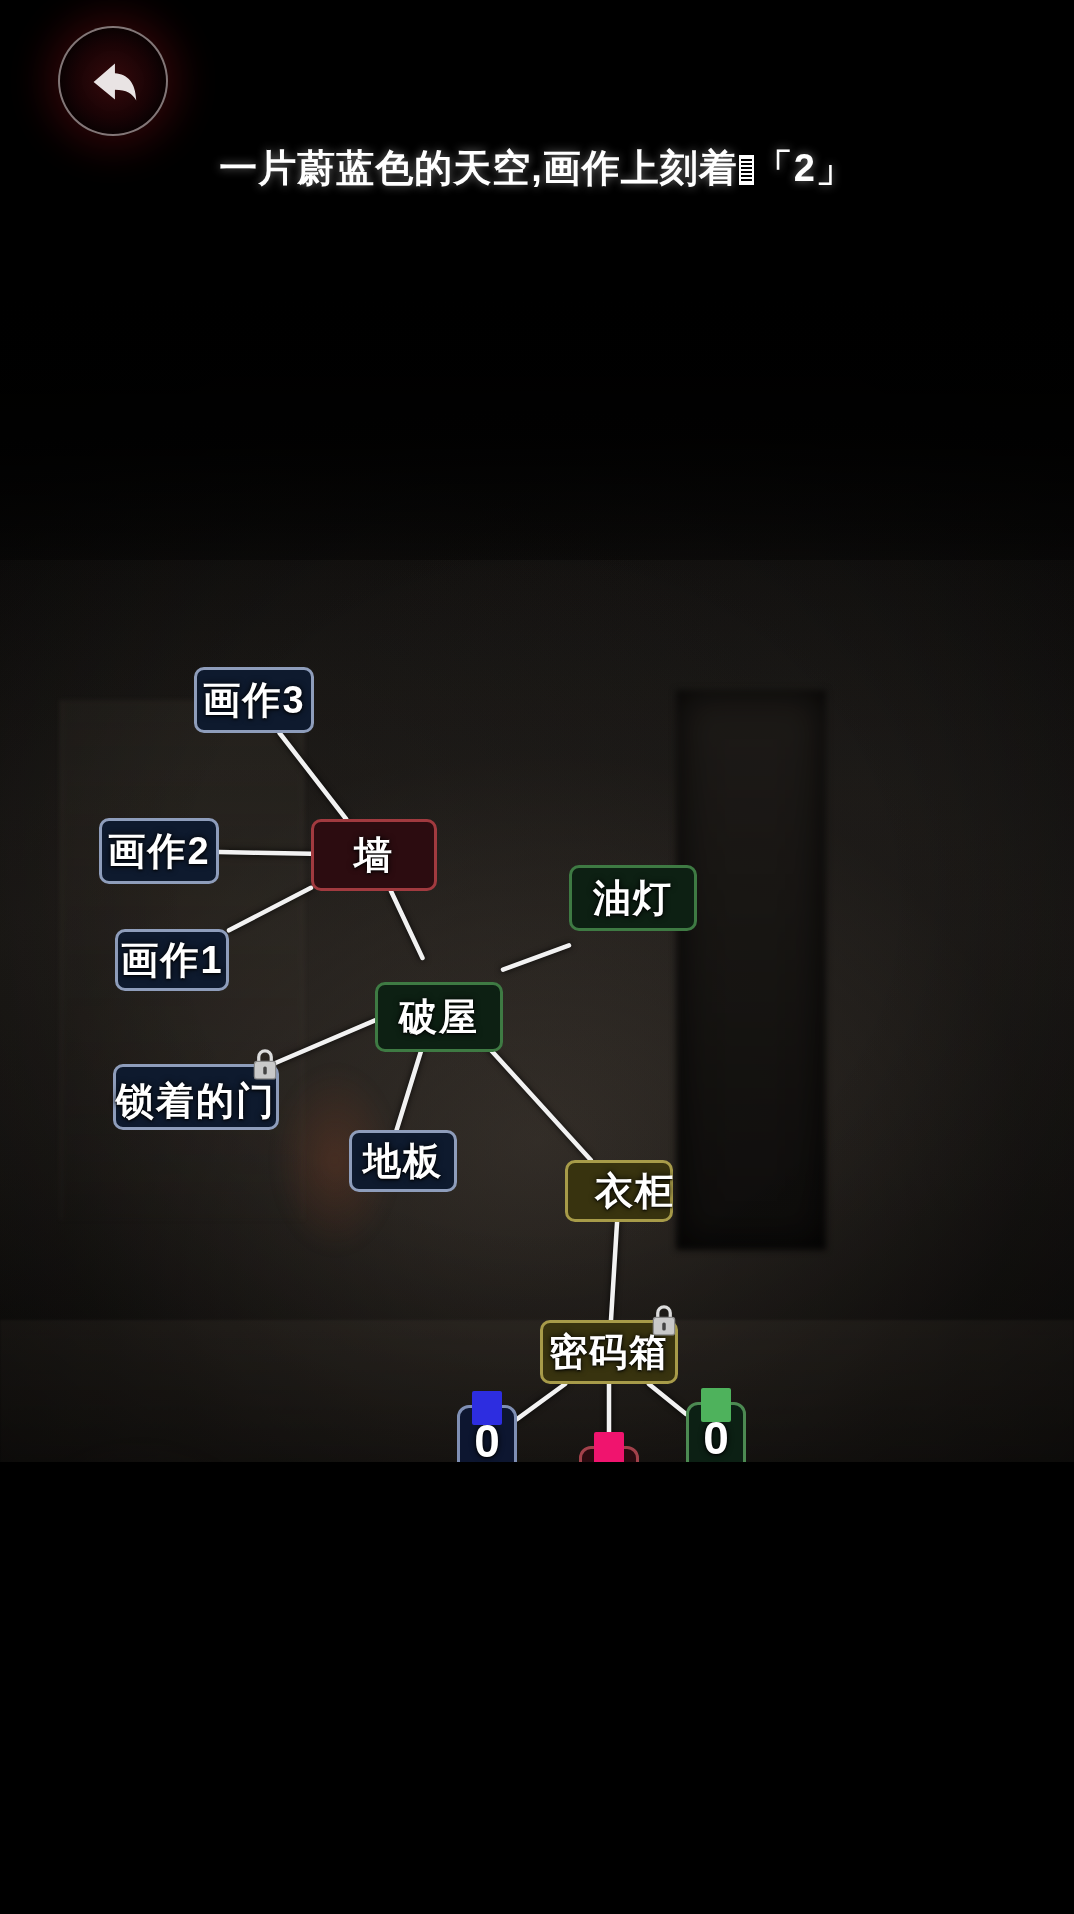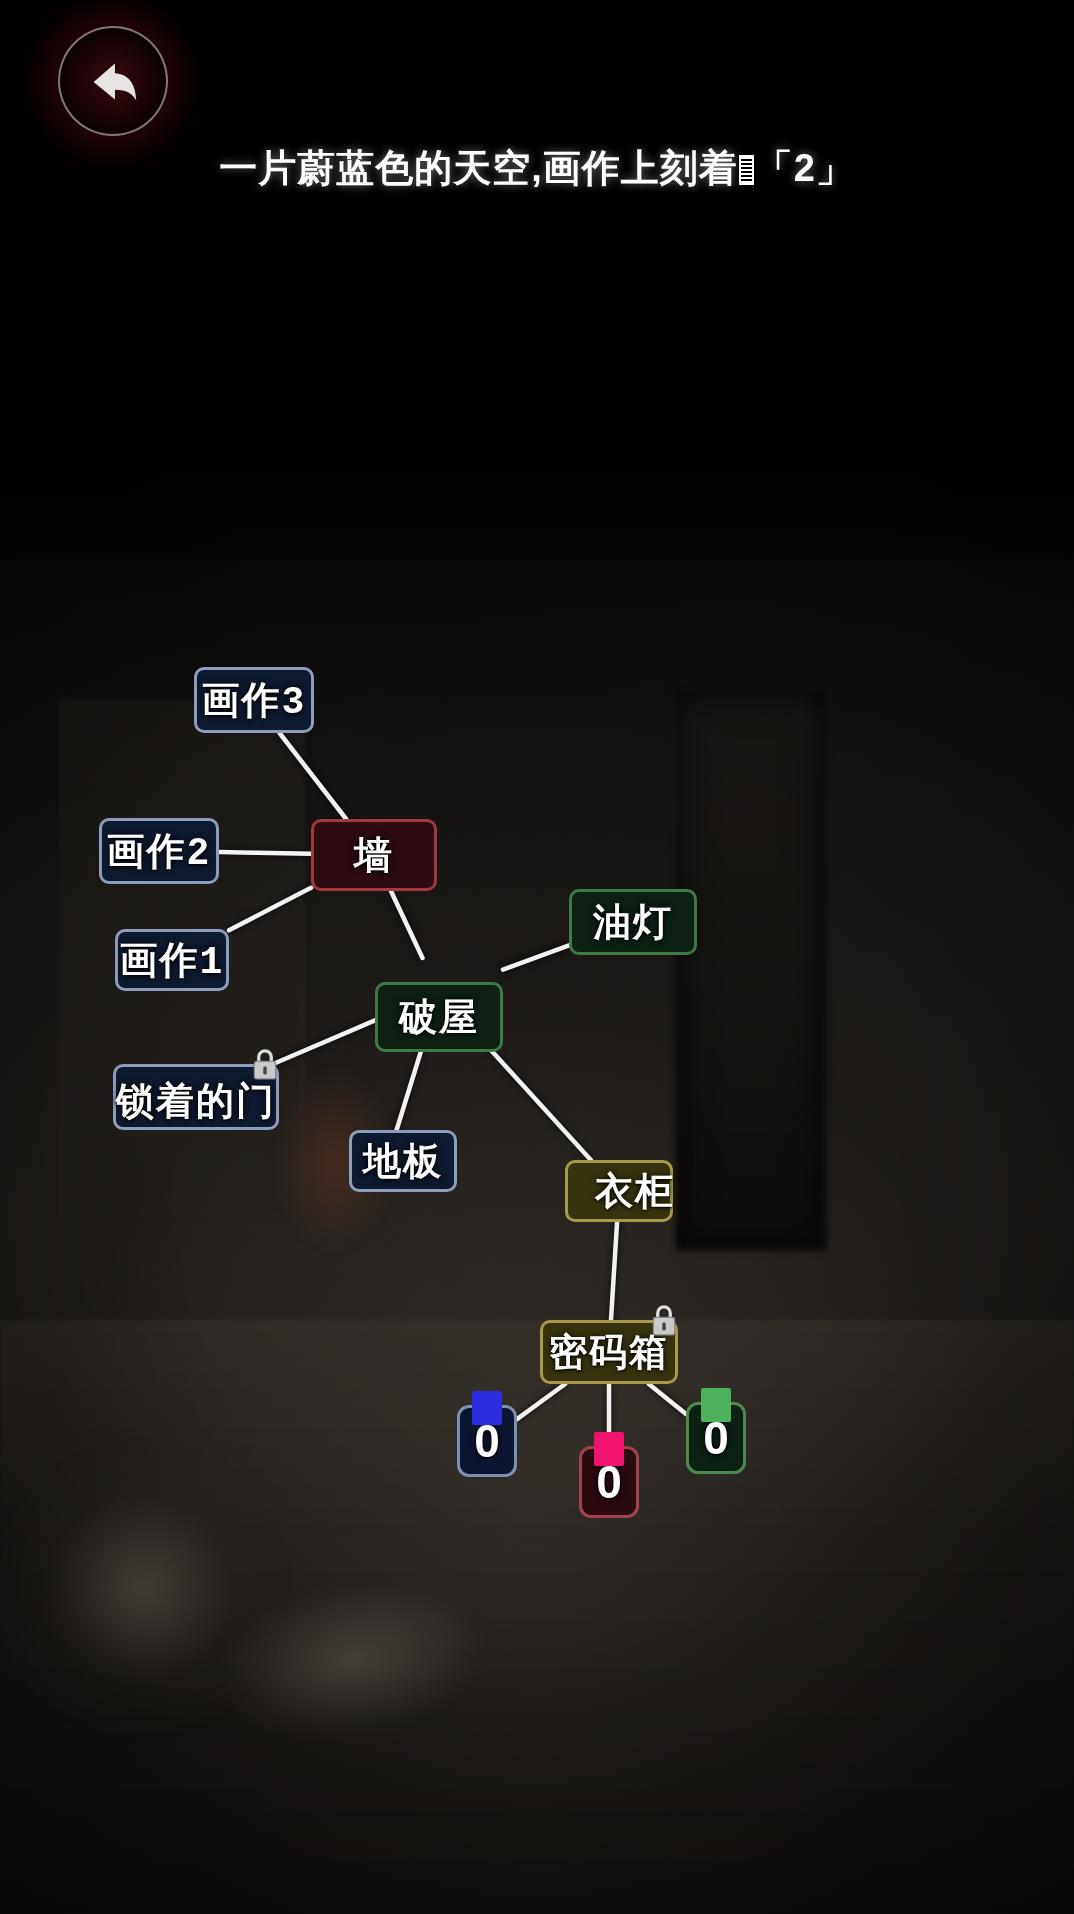--- a/index.html
+++ b/index.html
@@ -11,21 +11,21 @@
     width: 1074px;
     height: 1914px;
     overflow: hidden;
     font-family: "Liberation Sans", "DejaVu Sans", sans-serif;
   }
 
   
   #stage {
     position: relative;
     width: 1074px;
-    height: 1914px;
+    height: 1462px;
     background: #050505;
     overflow: hidden;
   }
 
   
   .bg-layer {
     position: absolute;
     inset: 0;
     pointer-events: none;
   }
@@ -156,21 +156,21 @@
     border-style: solid;
     color: #ffffff;
     font-weight: bold;
     font-size: 38px;
     letter-spacing: 2px;
     text-shadow: 0 0 6px rgba(0,0,0,0.95), 0 1px 2px rgba(0,0,0,0.9);
     cursor: pointer;
     white-space: nowrap;
     transform: translate(-50%, -50%);
   }
-  .node.blue   { background: #0e1a2e; border-color: #8e9dbb; font-family: Liberation Mono, monospace; }
+  .node.blue   { background: #0e1a2e; border-color: #8e9dbb; }
   .node.red    { background: #2c0c10; border-color: #a13a3f; }
   .node.green  { background: #0d2013; border-color: #3e7a43; }
   .node.olive  { background: #38330f; border-color: #a79b49; }
   .node.digit-blue  { background: #0d1630; border-color: #7f8fb4; }
   .node.digit-red   { background: #2a0b10; border-color: #a2414b; }
   .node.digit-green { background: #0c2014; border-color: #4c8a52; }
 
   .node.digit {
     font-size: 46px;
     letter-spacing: 0;
@@ -240,21 +240,21 @@
       </div>
       <div class="node blue" style="left: 159px; top: 851px; width: 120px; height: 66px;">
         <span>画作2</span>
       </div>
       <div class="node red" style="left: 374px; top: 855px; width: 126px; height: 72px;">
         <span>墙</span>
       </div>
       <div class="node blue" style="left: 172px; top: 960px; width: 114px; height: 62px;">
         <span>画作1</span>
       </div>
-      <div class="node green" style="left: 633px; top: 922px; width: 128px; height: 66px;">
+      <div class="node green" style="left: 633px; top: 898px; width: 128px; height: 66px;">
         <span>油灯</span>
       </div>
       <div class="node green" style="left: 439px; top: 993px; width: 128px; height: 70px; margin-top: 24px;">
         <span>破屋</span>
       </div>
       <div class="node blue" style="left: 196px; top: 1097px; width: 166px; height: 66px; align-items: flex-end;">
         <span>锁着的门</span>
         <span class="lock-badge"><svg viewBox="0 0 24 28">
             <path d="M7 12 V8 a5 5 0 0 1 10 0 v4" fill="none" stroke="#dcdcdc" stroke-width="2.6"></path>
             <rect x="3.5" y="11.5" width="17" height="14" rx="2" fill="#c9c9c9" stroke="#8a8a8a" stroke-width="1"></rect>

